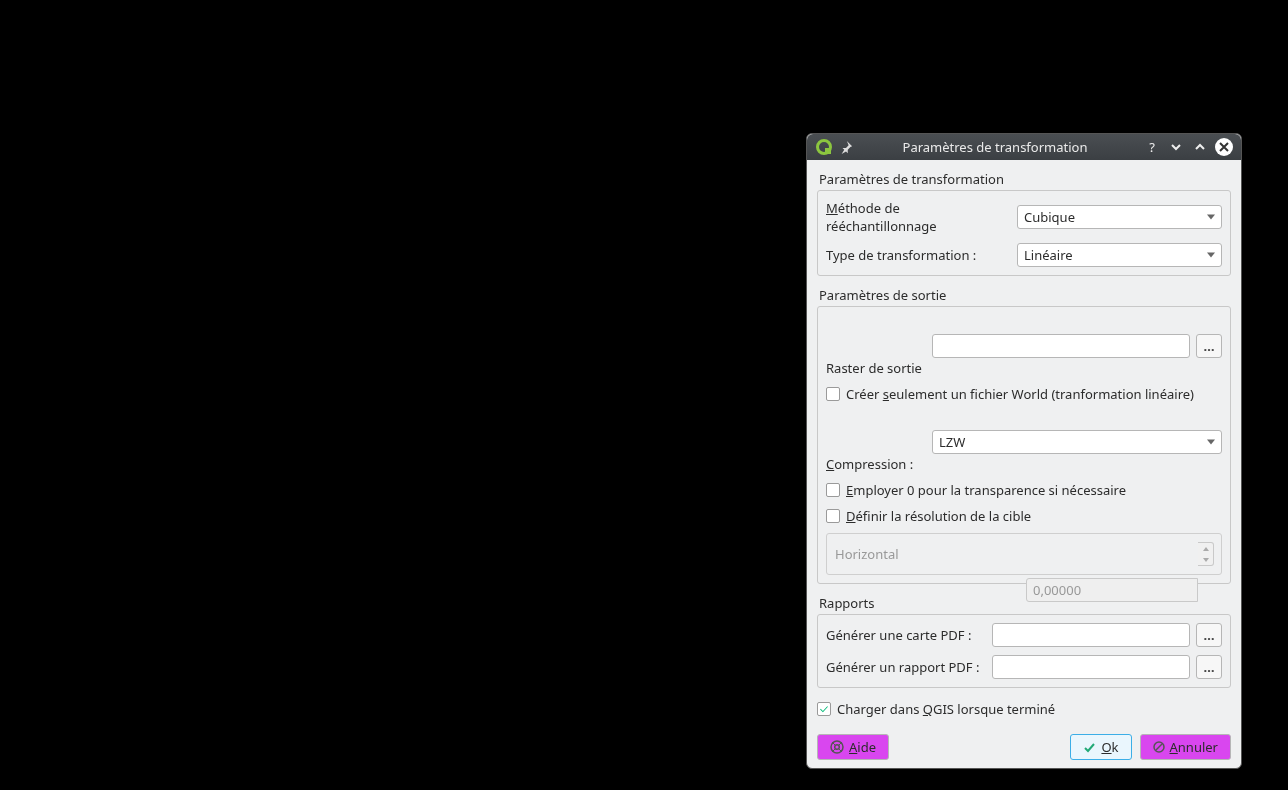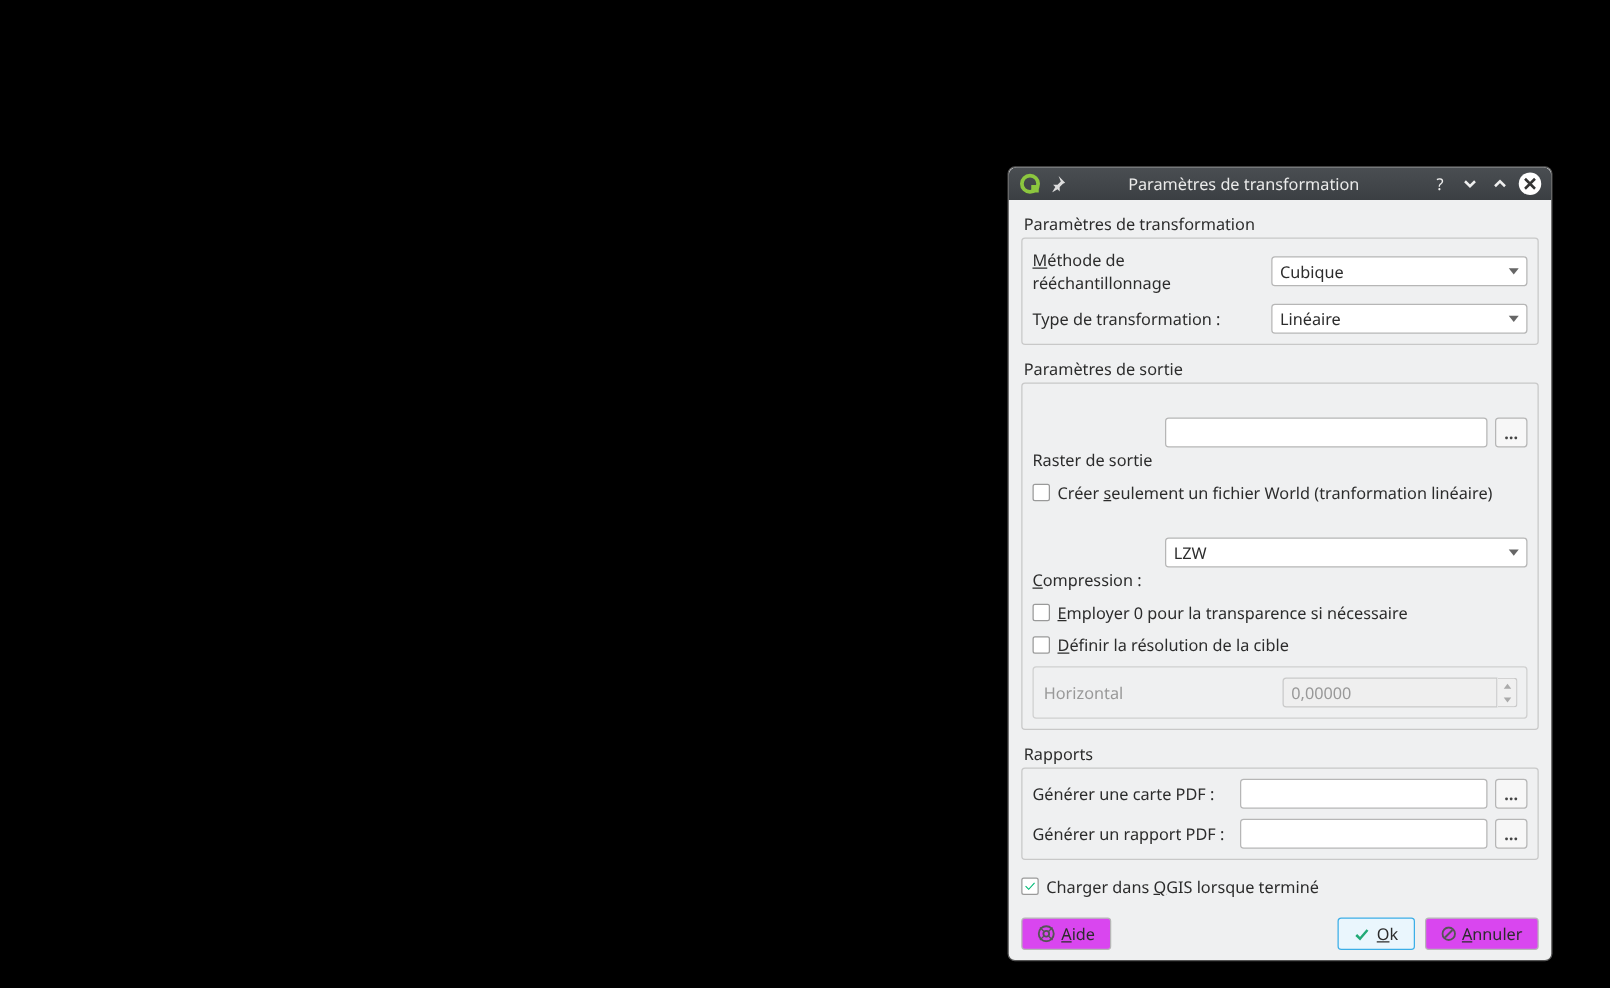--- a/index.html
+++ b/index.html
@@ -90,21 +90,21 @@
 
   .res-subbox{
     border:1px solid #cfcfcf; border-radius:3px;
     padding:8px; display:flex; flex-direction:row; gap:8px;
   }
   .res-subbox .label-col { color:#999; }
 
   .spin {
     height:24px; display:flex; flex:0 0 188px;
   }
-  .spin .textinput{ border-top-right-radius:0; border-bottom-right-radius:0; }
+  .spin .textinput{ border-top-right-radius:0; border-bottom-right-radius:0;margin-top:36px; }
   .spin-arrows{
     width:16px; border:1px solid #c9c9c9; border-left:none;
     border-radius:0 3px 3px 0; background:#f0f0f0;
     display:flex;flex-direction:column;
   }
   .spin-arrows div{ flex:1; display:flex;align-items:center;justify-content:center; }
   .spin-arrows .up::before{content:"";width:0;height:0;border-left:3px solid transparent;border-right:3px solid transparent;border-bottom:4px solid #aaa;}
   .spin-arrows .dn::before{content:"";width:0;height:0;border-left:3px solid transparent;border-right:3px solid transparent;border-top:4px solid #aaa;}
 
   .footer {

